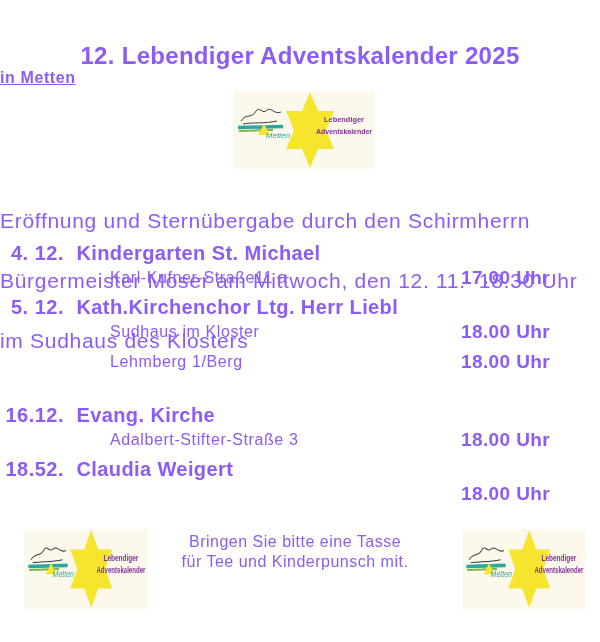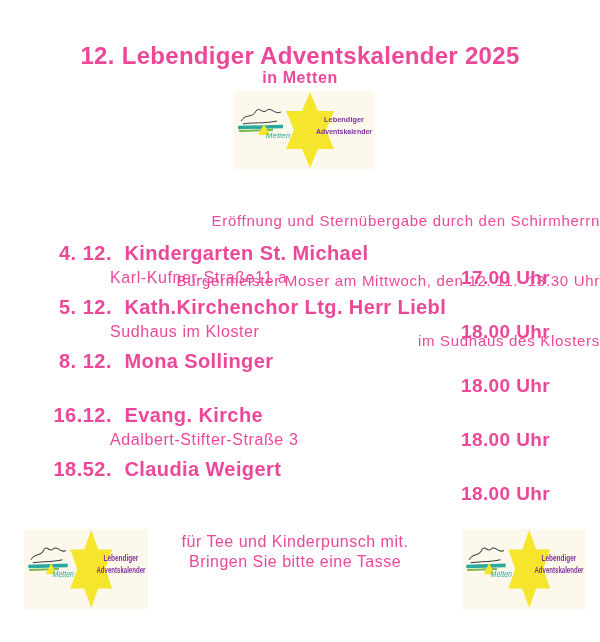--- a/index.html
+++ b/index.html
@@ -1,26 +1,26 @@
 <!DOCTYPE html>
 <html><head>
 <meta charset="utf-8">
 <style>
   html,body { margin:0; padding:0; background:#ffffff; }
   .page {
     position:relative; width:600px; height:642px; background:#ffffff;
-    font-family:"Liberation Sans", sans-serif; color:#ec4899; overflow:hidden;
+    font-family:"Liberation Sans", sans-serif; color:#8b5cf6; overflow:hidden;
   }
   .title {
     position:absolute; top:42px; left:0; width:600px; text-align:center;
     font-size:24px; font-weight:bold; letter-spacing:0.3px;
   }
   .subtitle {
-    position:absolute; top:69px; left:0; width:600px; text-align:center;
-    font-size:16px; font-weight:bold; letter-spacing:0.6px;
+    position:absolute; top:69px; left:0; width:600px; 
+    font-size:16px; font-weight:bold; letter-spacing:0.6px;text-decoration:underline;
   }
   .logo { position:absolute; }
   .logo-header   { left:233px; top:91px;  width:142px; height:78px; }
   .logo-footer-left  { left:24px;  top:529px; width:124px; height:80px; }
   .logo-footer-right { left:462px; top:529px; width:124px; height:80px; }
   .logo svg { width:100%; height:100%; display:block; }
   .logo-bg { fill:#fcf9ec; }
   .star { fill:#f6e52d; }
   .sketch-line { stroke:#3a3a3a; stroke-width:1; fill:none; }
   .teal-band  { stroke:#2aa89f; stroke-width:3.5; fill:none; }
@@ -28,26 +28,26 @@
   .flag { fill:#f6e52d; }
   .logo-line {
     fill:#7f2f9a; font-weight:bold; font-size:8px; text-anchor:middle;
     font-family:"Liberation Sans", sans-serif;
   }
   .logo-metten {
     fill:#2aa89f; font-size:8px; font-style:italic; text-anchor:middle;
     font-family:"Liberation Sans", sans-serif;
   }
   .intro {
-    position:absolute; top:171px; left:0; width:600px; text-align:right;
-    font-size:15px; line-height:20px; letter-spacing:0.7px; white-space:pre-wrap;
+    position:absolute; top:171px; left:0; width:600px; text-align:left;
+    font-size:21px; line-height:20px; letter-spacing:0.7px; white-space:pre-wrap;
   }
   .events { position:absolute; top:242px; left:0; width:600px; }
   .event  { position:relative; height:46px; margin-bottom:8px; }
-  .event-line1 { line-height:23px; white-space:nowrap;padding-left:48px; }
+  .event-line1 { line-height:23px; white-space:nowrap; }
   .event-date {
     display:inline-block; width:64px; text-align:right;
     font-weight:bold; font-size:20px; letter-spacing:0.5px;
   }
   .event-name { font-weight:bold; font-size:20px; margin-left:8px; letter-spacing:0.4px; }
   .event-line2 { position:relative; line-height:23px; white-space:nowrap; }
   .event-address { margin-left:110px; font-size:16px; letter-spacing:0.6px; }
   .event-time {
     position:absolute; left:433px; top:0;
     font-weight:bold; font-size:19px; letter-spacing:0.4px;margin-left:28px;
@@ -109,25 +109,22 @@
         <span class="event-date">5. 12.</span>
         <span class="event-name">Kath.Kirchenchor Ltg. Herr Liebl</span>
       </div>
       <div class="event-line2">
         <span class="event-address">Sudhaus im Kloster</span>
         <span class="event-time">18.00 Uhr</span>
       </div>
     </div>
 
     <div class="event">
-      <div class="event-line1">
-        <span class="event-date">8. 12.</span>
-        <span class="event-name">Mona Sollinger</span>
-      </div>
       <div class="event-line2">
+        <span class="event-address">Lehmberg 1/Berg</span>
         <span class="event-time">18.00 Uhr</span>
       </div>
     </div>
 
     <div class="event">
       <div class="event-line1">
         <span class="event-date">16.12.</span>
         <span class="event-name">Evang. Kirche</span>
       </div>
       <div class="event-line2">
@@ -162,22 +159,22 @@
         <path class="green-band" d="M6,40 L40,39"></path>
         <polygon class="flag" points="31,33 37,44 25,44"></polygon>
       </g>
       <text class="logo-metten" x="45" y="47">Metten</text>
       <text class="logo-line" x="111" y="31" textLength="40" lengthAdjust="spacingAndGlyphs">Lebendiger</text>
       <text class="logo-line" x="111" y="43" textLength="56" lengthAdjust="spacingAndGlyphs">Adventskalender</text>
     </svg>
   </div>
 
   <div class="footer-note">
+    <div>Bringen Sie bitte eine Tasse</div>
     <div>für Tee und Kinderpunsch mit.</div>
-    <div>Bringen Sie bitte eine Tasse</div>
   </div>
 
   <div class="logo logo-footer-right">
     <svg viewBox="0 0 142 78" preserveAspectRatio="none">
       <rect class="logo-bg" x="0" y="0" width="142" height="78"></rect>
       <g>
         <polygon class="star" points="77,1 53,58 101,58"></polygon>
         <polygon class="star" points="77,77 53,20 101,20"></polygon>
       </g>
       <g>

